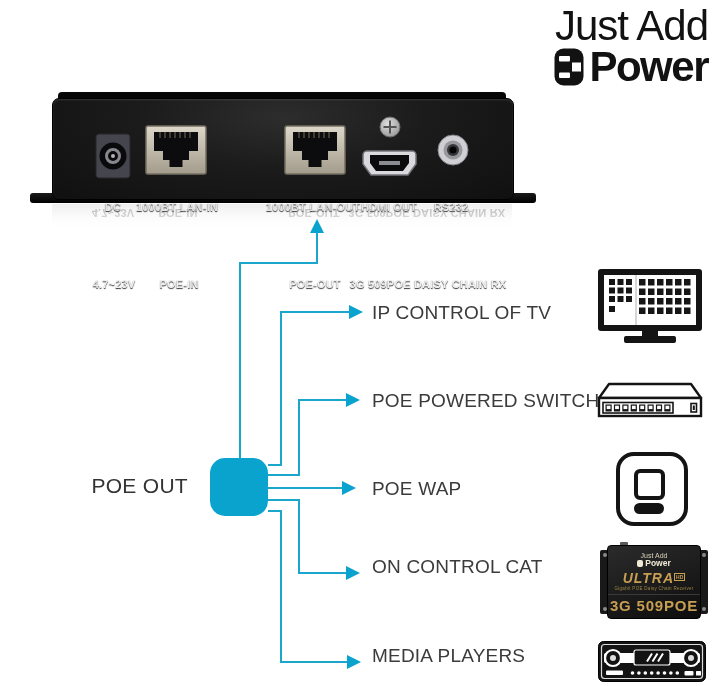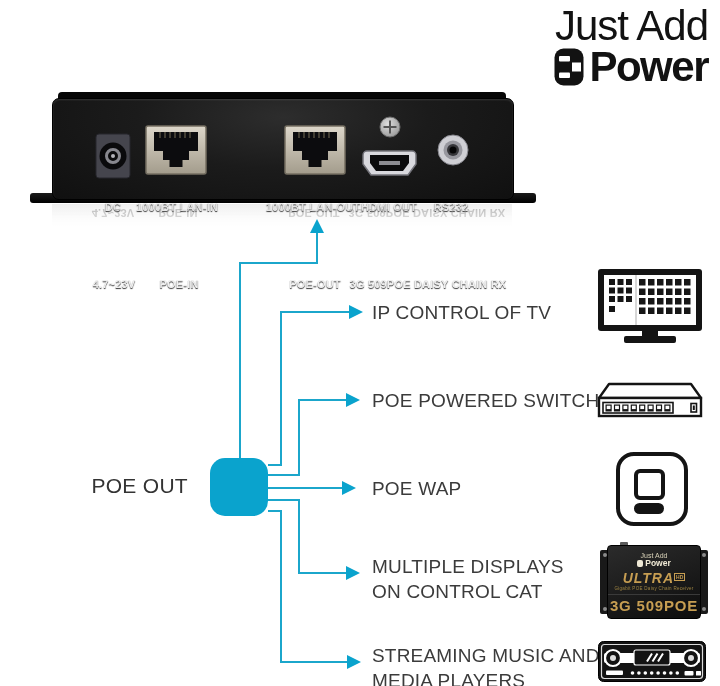--- a/index.html
+++ b/index.html
@@ -178,25 +178,23 @@
   <div class="item-label il1">
     <div>IP CONTROL OF TV</div>
   </div>
   <div class="item-label il2">
     <div>POE POWERED SWITCH</div>
   </div>
   <div class="item-label il3">
     <div>POE WAP</div>
   </div>
   <div class="item-label il4">
-    <div>MULTIPLE DISPLAYS</div>
     <div>ON CONTROL CAT</div>
   </div>
   <div class="item-label il5">
-    <div>STREAMING MUSIC AND</div>
     <div>MEDIA PLAYERS</div>
   </div>
 
   <svg class="icon ic-tv" width="110" height="78" viewBox="0 0 110 78">
     <rect x="3" y="1" width="104" height="62" rx="3" fill="#141414"></rect>
     <rect x="9" y="7" width="92" height="50" fill="#fff"></rect>
     <line x1="41" y1="7" x2="41" y2="57" stroke="#c9c9c9" stroke-width="1.5"></line>
     <g fill="#161616">
       <rect x="14" y="11" width="6" height="6"></rect>
         <rect x="22.5" y="11" width="6" height="6"></rect>

